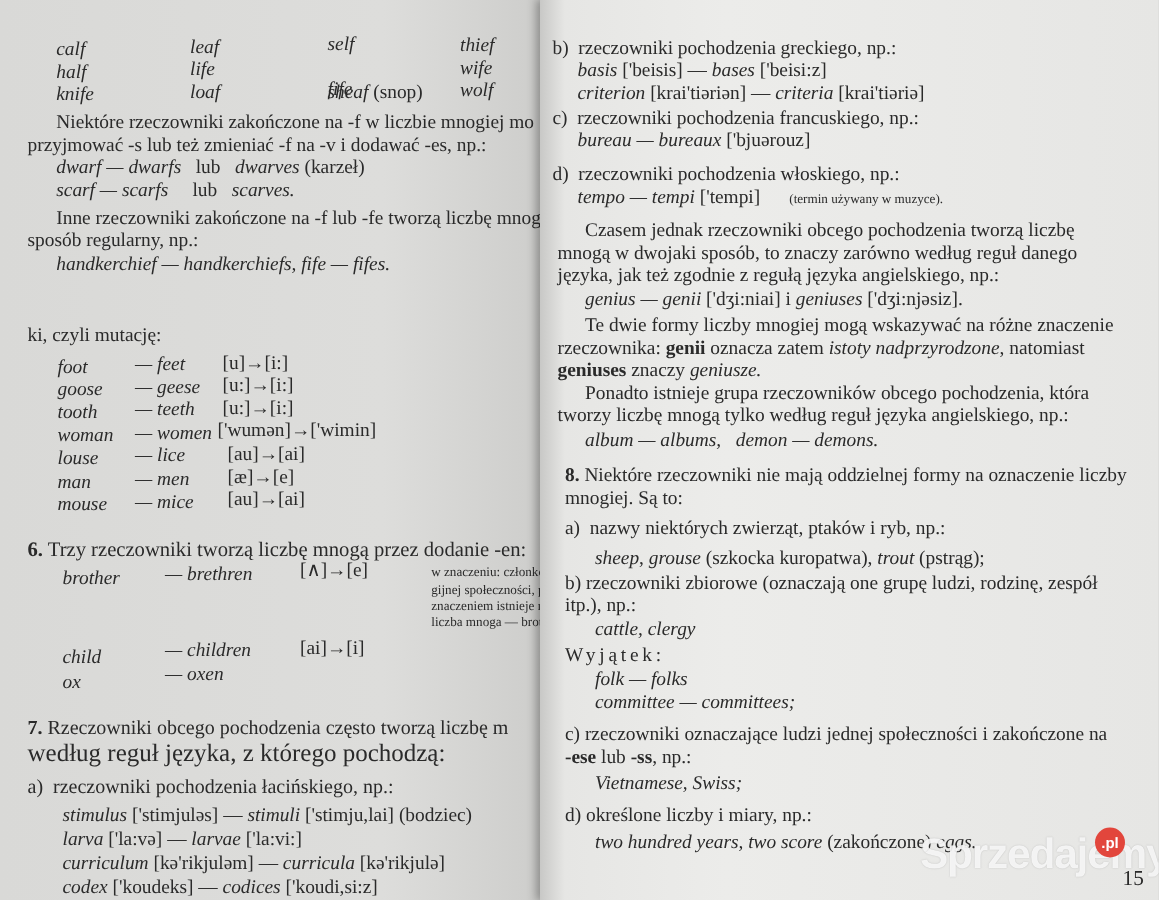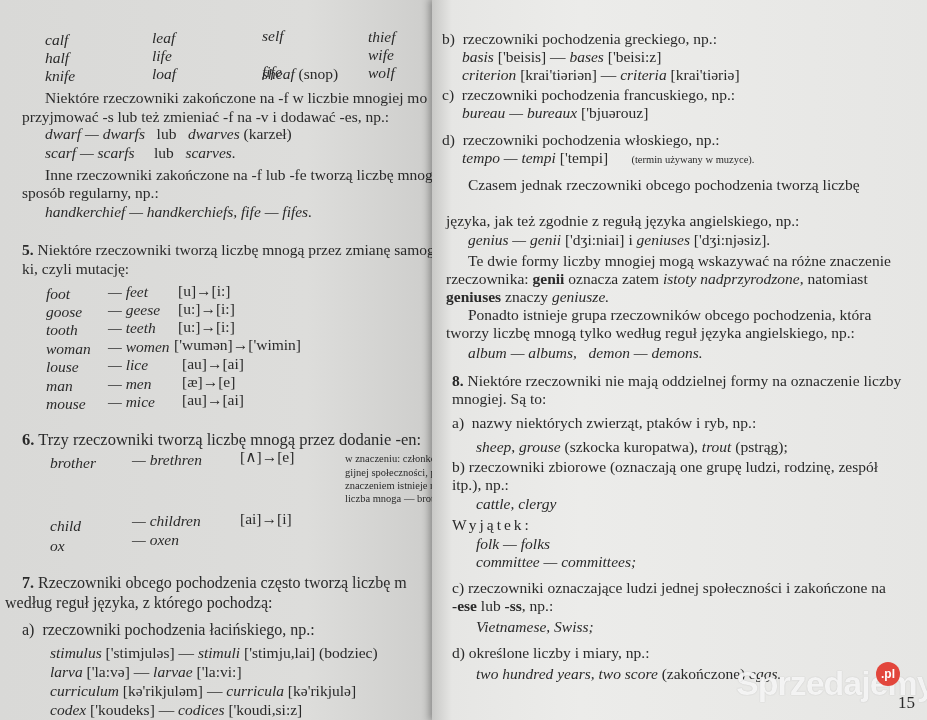--- a/index.html
+++ b/index.html
@@ -55,24 +55,20 @@
     <span class="i">dwarf</span><span class="i"> — </span><span class="i">dwarfs</span>&nbsp;&nbsp;&nbsp;<span>lub</span>&nbsp;&nbsp;&nbsp;<span class="i">dwarves</span> <span>(karzeł)</span>
   </div>
   <div class="line" style="left:45px;top:144px;">
     <span class="i">scarf</span><span class="i"> — </span><span class="i">scarfs</span>&nbsp;&nbsp;&nbsp;&nbsp;&nbsp;<span>lub</span>&nbsp;&nbsp;&nbsp;<span class="i">scarves.</span>
   </div>
 
   <div class="line" style="left:45px;top:166px;">Inne rzeczowniki zakończone na -f lub -fe tworzą liczbę mnog</div>
   <div class="line" style="left:22px;top:184px;">sposób regularny, np.:</div>
   <div class="line i" style="left:45px;top:203px;">handkerchief — handkerchiefs, fife — fifes.</div>
 
-  <div class="line" style="left:22px;top:241px;">
-    <span class="num">5.</span>
-    <span>Niektóre rzeczowniki tworzą liczbę mnogą przez zmianę samog</span>
-  </div>
   <div class="line" style="left:22px;top:260px;">ki, czyli mutację:</div>
 
   <div>
     <span class="col line i" style="left:46px;top:285px;">foot</span>
     <span class="col line i" style="left:108px;top:283px;">— feet</span>
     <span class="col line" style="left:178px;top:282px;">[u]→[i:]</span>
 
     <span class="col line i" style="left:46px;top:303px;">goose</span>
     <span class="col line i" style="left:108px;top:301px;">— geese</span>
     <span class="col line" style="left:178px;top:300px;">[u:]→[i:]</span>
@@ -114,21 +110,21 @@
   <span class="col line i" style="left:50px;top:517px;">child</span>
   <span class="col line i" style="left:132px;top:512px;">— children</span>
   <span class="col line" style="left:240px;top:510px;">[ai]→[i]</span>
   <span class="col line i" style="left:50px;top:537px;">ox</span>
   <span class="col line i" style="left:132px;top:531px;">— oxen</span>
 
   <div class="line" style="left:22px;top:574px;font-size:16px;">
     <span class="num">7.</span>
     <span>Rzeczowniki obcego pochodzenia często tworzą liczbę m</span>
   </div>
-  <div class="line" style="left:5px;top:594px;font-size:16px;">według reguł języka, z którego pochodzą:</div>
+  <div class="line" style="left:22px;top:594px;font-size:20px;">według reguł języka, z którego pochodzą:</div>
   <div class="line" style="left:22px;top:621px;font-size:16px;">
     <span>a)</span>&nbsp;
     <span>rzeczowniki pochodzenia łacińskiego, np.:</span>
   </div>
   <div>
     <div class="line" style="left:50px;top:644px;"><span class="i">stimulus</span> <span>['stimjuləs]</span> — <span class="i">stimuli</span> <span>['stimju,lai]</span> <span>(bodziec)</span></div>
     <div class="line" style="left:50px;top:663px;"><span class="i">larva</span> <span>['la:və]</span> — <span class="i">larvae</span> <span>['la:vi:]</span></div>
     <div class="line" style="left:50px;top:682px;"><span class="i">curriculum</span> <span>[kə'rikjuləm]</span> — <span class="i">curricula</span> <span>[kə'rikjulə]</span></div>
     <div class="line" style="left:50px;top:701px;"><span class="i">codex</span> <span>['koudeks]</span> — <span class="i">codices</span> <span>['koudi,si:z]</span></div>
   </div>
@@ -139,20 +135,21 @@
   <div class="line" style="left:10px;top:30px;"><span>b)</span>&nbsp; <span>rzeczowniki pochodzenia greckiego, np.:</span></div>
   <div class="line" style="left:30px;top:66px;"><span class="i">criterion</span> <span>[krai'tiəriən]</span> — <span class="i">criteria</span> <span>[krai'tiəriə]</span></div>
 
   <div class="line" style="left:10px;top:86px;"><span>c)</span>&nbsp; <span>rzeczowniki pochodzenia francuskiego, np.:</span></div>
   <div class="line" style="left:30px;top:104px;"><span class="i">bureau</span><span class="i"> — </span><span class="i">bureaux</span> <span>['bjuərouz]</span></div>
 
   <div class="line" style="left:10px;top:131px;"><span>d)</span>&nbsp; <span>rzeczowniki pochodzenia włoskiego, np.:</span></div>
   <div class="line" style="left:30px;top:149px;"><span class="i">tempo</span><span class="i"> — </span><span class="i">tempi</span> <span>['tempi]</span>&nbsp;&nbsp;&nbsp;&nbsp;&nbsp;&nbsp;<span class="small">(termin używany w muzyce).</span></div>
 
   <div class="line" style="left:36px;top:176px;">Czasem jednak rzeczowniki obcego pochodzenia tworzą liczbę</div>
+  <div class="line" style="left:14px;top:194px;">mnogą w dwojaki sposób, to znaczy zarówno według reguł danego</div>
   <div class="line" style="left:14px;top:212px;">języka, jak też zgodnie z regułą języka angielskiego, np.:</div>
   <div class="line" style="left:36px;top:231px;"><span class="i">genius</span><span class="i"> — </span><span class="i">genii</span> <span>['dʒi:niai]</span> <span>i</span> <span class="i">geniuses</span> <span>['dʒi:njəsiz].</span></div>
 
   <div class="line" style="left:36px;top:252px;">Te dwie formy liczby mnogiej mogą wskazywać na różne znaczenie</div>
   <div class="line" style="left:14px;top:270px;"><span>rzeczownika:</span> <span class="b">genii</span> <span>oznacza zatem</span> <span class="i">istoty nadprzyrodzone</span><span>, natomiast</span></div>
   <div class="line" style="left:14px;top:288px;"><span class="b">geniuses</span> <span>znaczy</span> <span class="i">geniusze.</span></div>
 
   <div class="line" style="left:36px;top:306px;">Ponadto istnieje grupa rzeczowników obcego pochodzenia, która</div>
   <div class="line" style="left:14px;top:324px;">tworzy liczbę mnogą tylko według reguł języka angielskiego, np.:</div>
   <div class="line i" style="left:36px;top:344px;"><span>album — albums,</span>&nbsp;&nbsp;&nbsp;<span>demon — demons.</span></div>

